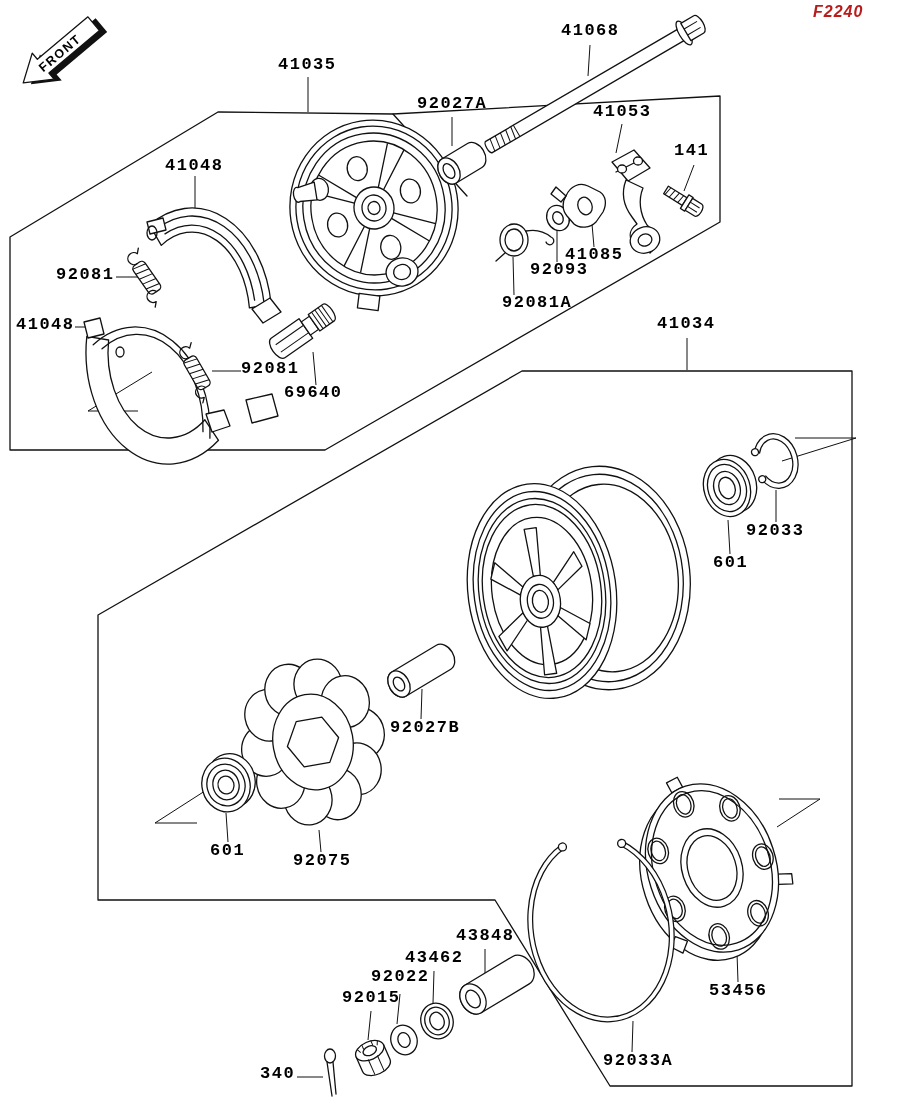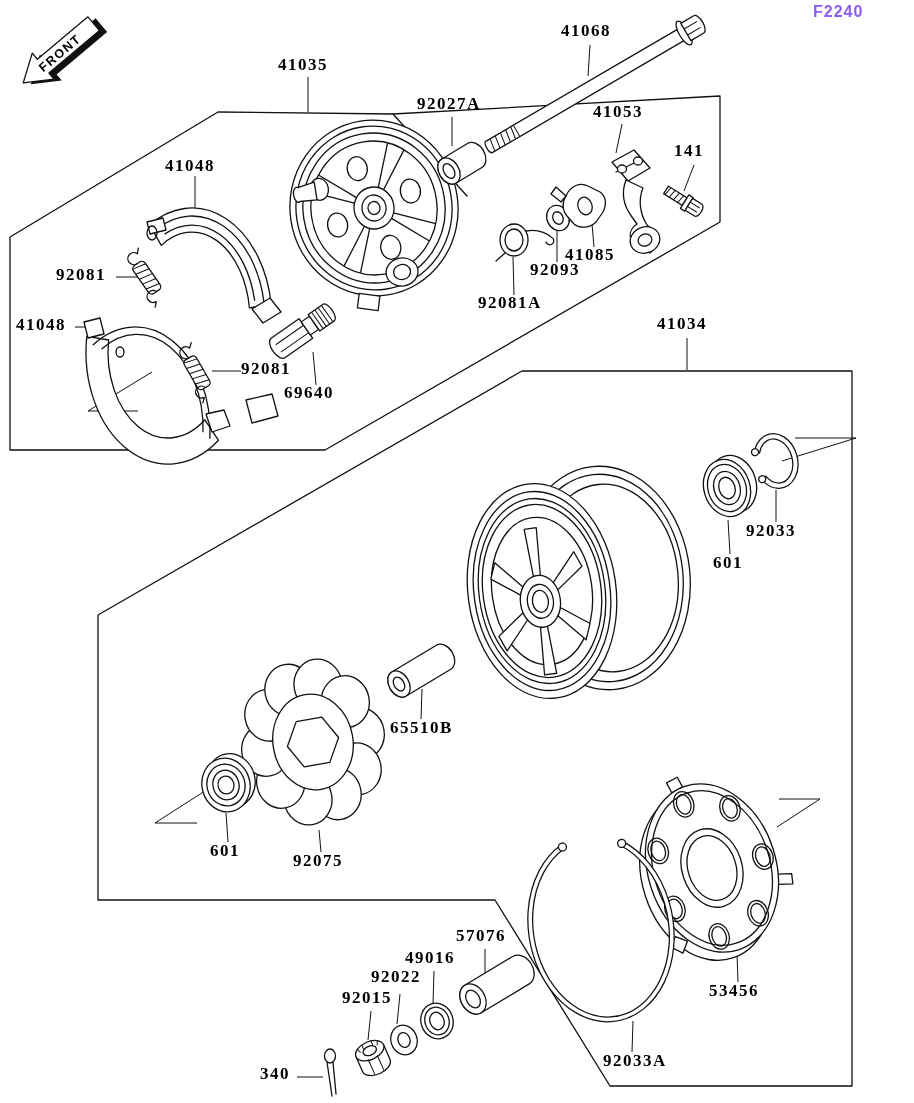--- a/index.html
+++ b/index.html
@@ -3,28 +3,28 @@
 <meta charset="utf-8">
 <style>
   html,body{margin:0;padding:0;background:#e8e8e8;}
   .stage{
     position:relative;width:914px;height:1103px;background:#ffffff;
     font-family:"Liberation Sans", sans-serif;overflow:hidden;margin:0 auto;
   }
   .stage svg{position:absolute;left:0;top:0;}
   .part-label{
     position:absolute;
-    font-family:Liberation Serif, serif;
+    font-family:Liberation Mono, monospace;
     font-weight:bold;font-size:17px;letter-spacing:1.5px;
     color:#000;white-space:nowrap;line-height:1;
   }
   .fig-code{
     position:absolute;left:813px;top:3px;
     font-family:"Liberation Sans", sans-serif;
-    font-weight:bold;font-size:16px;letter-spacing:1px;color:#8b5cf6;
+    font-weight:bold;font-size:16px;letter-spacing:1px;color:#b91c1c;font-style:italic;
   }
   .ln{stroke:#111;stroke-width:1.3;fill:none;stroke-linejoin:round;stroke-linecap:round;}
   .fw{stroke:#111;stroke-width:1.3;fill:#fff;stroke-linejoin:round;}
   .thin{stroke:#111;stroke-width:1;fill:none;}
 </style>
 </head>
 <body>
 
 <div class="stage">
 
@@ -325,27 +325,27 @@
   <div class="part-label" style="left:417px;top:95px">92027A</div>
   <div class="part-label" style="left:593px;top:103px">41053</div>
   <div class="part-label" style="left:674px;top:142px">141</div>
   <div class="part-label" style="left:165px;top:157px">41048</div>
   <div class="part-label" style="left:56px;top:266px">92081</div>
   <div class="part-label" style="left:16px;top:316px">41048</div>
   <div class="part-label" style="left:241px;top:360px">92081</div>
   <div class="part-label" style="left:284px;top:384px">69640</div>
   <div class="part-label" style="left:530px;top:261px">92093</div>
   <div class="part-label" style="left:565px;top:246px">41085</div>
-  <div class="part-label" style="left:478px;top:294px">92081A</div>
+  <div class="part-label" style="left:502px;top:294px">92081A</div>
   <div class="part-label" style="left:657px;top:315px">41034</div>
   <div class="part-label" style="left:746px;top:522px">92033</div>
   <div class="part-label" style="left:713px;top:554px">601</div>
-  <div class="part-label" style="left:390px;top:719px">65510B</div>
+  <div class="part-label" style="left:390px;top:719px">92027B</div>
   <div class="part-label" style="left:210px;top:842px">601</div>
   <div class="part-label" style="left:293px;top:852px">92075</div>
-  <div class="part-label" style="left:456px;top:927px">57076</div>
-  <div class="part-label" style="left:405px;top:949px">49016</div>
+  <div class="part-label" style="left:456px;top:927px">43848</div>
+  <div class="part-label" style="left:405px;top:949px">43462</div>
   <div class="part-label" style="left:371px;top:968px">92022</div>
   <div class="part-label" style="left:342px;top:989px">92015</div>
   <div class="part-label" style="left:260px;top:1065px">340</div>
   <div class="part-label" style="left:709px;top:982px">53456</div>
   <div class="part-label" style="left:603px;top:1052px">92033A</div>
 </div>
 
 </body></html>

